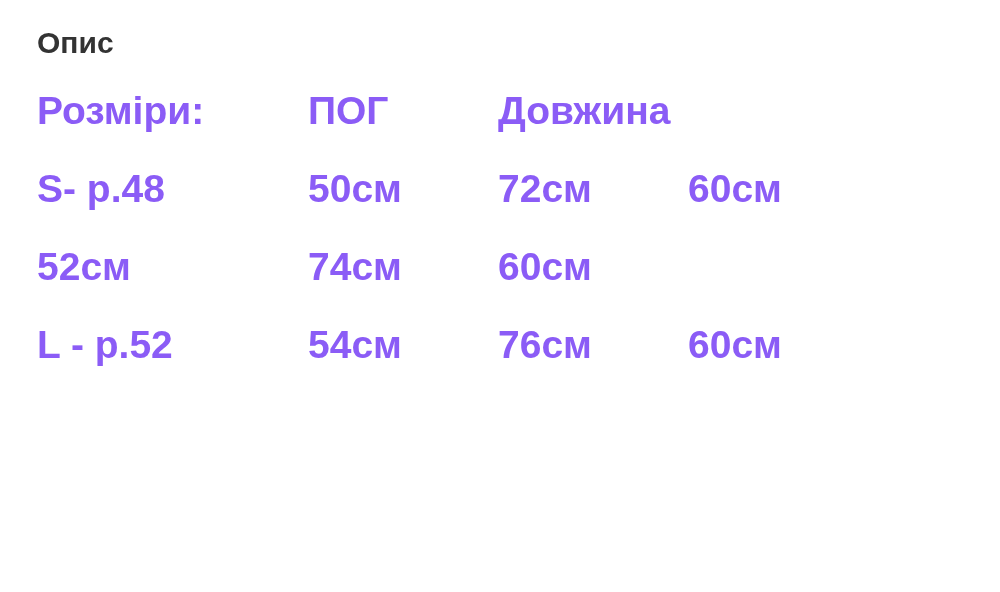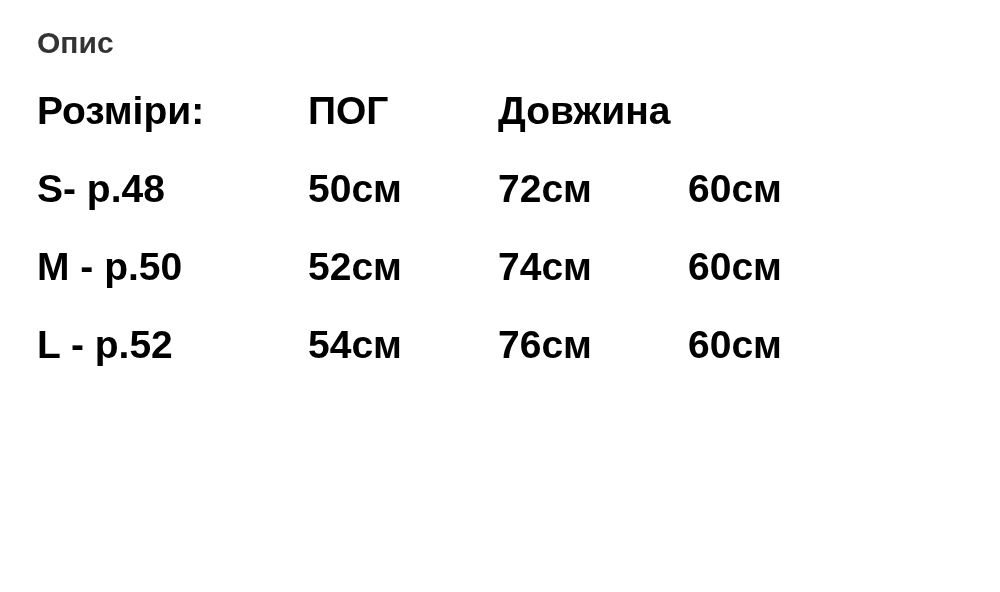--- a/index.html
+++ b/index.html
@@ -36,21 +36,21 @@
   }
   .size-table {
     margin-top: 30px;
   }
   .size-row {
     display: grid;
     grid-template-columns: 271px 190px 190px 158px;
     font-size: 39px;
     line-height: 40px;
     font-weight: 700;
-    color: #000000;
+    color: #8b5cf6;
     margin-bottom: 38px;
   }
   .size-row:last-child {
     margin-bottom: 16px;
   }
   .cell {
     text-align: left;
     white-space: nowrap;
   }
   .cell.first {
@@ -74,21 +74,20 @@
     </div>
 
     <div class="size-row">
       <span class="cell first">S- р.48</span>
       <span class="cell">50см</span>
       <span class="cell">72см</span>
       <span class="cell">60см</span>
     </div>
 
     <div class="size-row">
-      <span class="cell first">M - р.50</span>
       <span class="cell">52см</span>
       <span class="cell">74см</span>
       <span class="cell">60см</span>
     </div>
 
     <div class="size-row">
       <span class="cell first">L - р.52</span>
       <span class="cell">54см</span>
       <span class="cell">76см</span>
       <span class="cell">60см</span>

